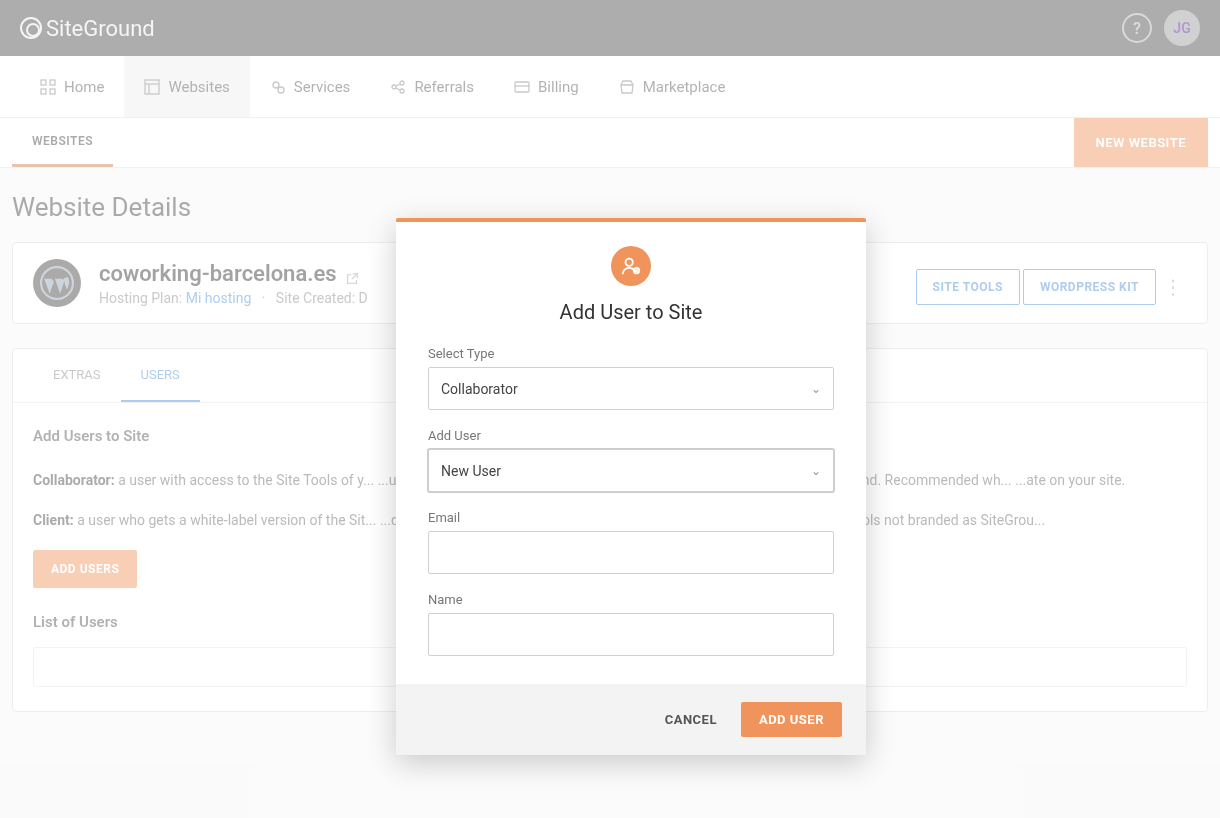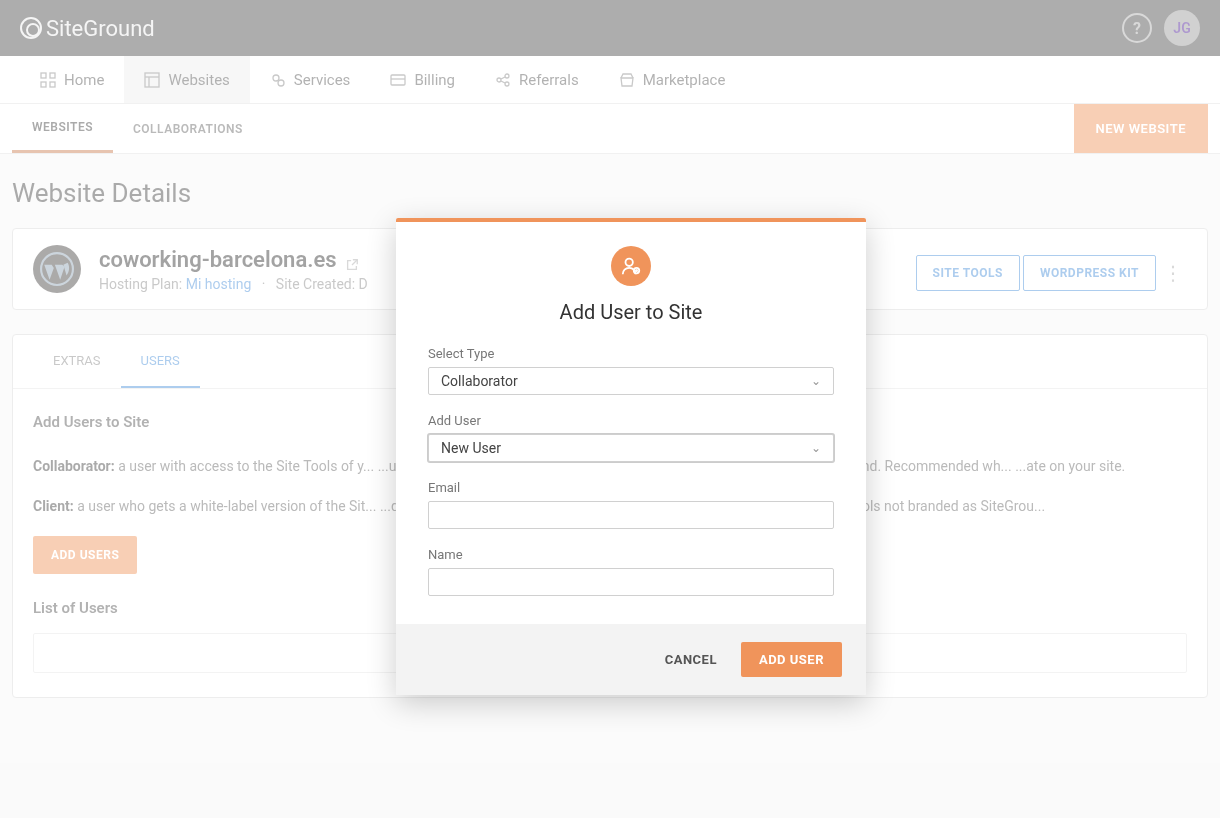--- a/index.html
+++ b/index.html
@@ -8,21 +8,21 @@
 
 .topbar { height: 56px; background: #4a4a4a; display: flex; align-items: center; justify-content: space-between; padding: 0 20px; }
 .logo { color: #e8e8e8; font-size: 22px; display: flex; align-items: center; gap: 4px; font-weight: 400; font-family: "Segoe Script", cursive; }
 .logo-swirl { width: 22px; height: 22px; border: 2px solid #e8e8e8; border-radius: 50%; position: relative; }
 .logo-swirl::after { content: ""; position: absolute; left: 4px; top: 4px; width: 10px; height: 10px; border: 2px solid #e8e8e8; border-radius: 50%; }
 .topbar-right { display: flex; align-items: center; gap: 12px; }
 .help-circle { width: 30px; height: 30px; border: 2px solid #aaa; border-radius: 50%; display: flex; align-items: center; justify-content: center; color: #aaa; font-weight: bold; cursor: pointer; }
 .avatar { width: 36px; height: 36px; background: #9a9a9a; border-radius: 50%; display: flex; align-items: center; justify-content: center; color: #4c1d95; font-weight: 600; font-size: 14px; cursor: pointer; }
 
 
-.mainnav { height: 48px; background: #fff; border-bottom: 1px solid #e1e1e1; display: flex; align-items: stretch; padding: 0 20px; gap: 0; }
+.mainnav { height: 62px; background: #fff; border-bottom: 1px solid #e1e1e1; display: flex; align-items: stretch; padding: 0 20px; gap: 0; }
 .mainnav-item { display: flex; align-items: center; gap: 8px; padding: 0 20px; color: #555; font-size: 15px; cursor: pointer; }
 .mainnav-item.active { background: #ededed; }
 .nav-icon { width: 16px; height: 16px; display: inline-flex; align-items: center; justify-content: center; color: #888; }
 
 
 .subnav { height: 50px; background: #fff; border-bottom: 1px solid #e1e1e1; display: flex; align-items: stretch; justify-content: space-between; padding: 0 12px; }
 .subnav-left { display: flex; align-items: stretch; }
 .subnav-item { display: flex; align-items: center; padding: 0 20px; color: #666; font-size: 12px; font-weight: 600; letter-spacing: 0.5px; cursor: pointer; }
 .subnav-item.active { color: #444; border-bottom: 3px solid #c97c50; }
 .new-website-btn { background: #f0945b; color: #fff; padding: 0 22px; display: flex; align-items: center; font-size: 13px; font-weight: 600; letter-spacing: 0.5px; cursor: pointer; border: none; }
@@ -57,21 +57,21 @@
 
 .overlay { position: absolute; inset: 0; background: rgba(255,255,255,0.55); display: flex; align-items: flex-start; justify-content: center; padding-left: 42px; }
 .modal { width: 470px; background: #fff; border-radius: 2px; box-shadow: 0 8px 30px rgba(0,0,0,0.2); margin-top: 218px; overflow: hidden; }
 .modal-bar { height: 4px; background: #f0945b; }
 .modal-content { padding: 24px 32px 28px; }
 .modal-icon-wrap { display: flex; justify-content: center; margin-bottom: 14px; }
 .modal-icon { width: 40px; height: 40px; background: #f0945b; border-radius: 50%; display: flex; align-items: center; justify-content: center; }
 .modal-title { text-align: center; font-size: 20px; color: #333; margin-bottom: 22px; font-weight: 400; }
 .form-group { margin-bottom: 18px; }
 .form-label { font-size: 13px; color: #777; margin-bottom: 6px; display: block; }
-.form-select, .form-input { width: 100%; height: 28px; border: 1px solid #d0d0d0; border-radius: 2px; padding: 0 12px; font-size: 14px; color: #444; background: #fff; display: flex; align-items: center; justify-content: space-between; cursor: pointer; }
+.form-select, .form-input { width: 100%; height: 43px; border: 1px solid #d0d0d0; border-radius: 2px; padding: 0 12px; font-size: 14px; color: #444; background: #fff; display: flex; align-items: center; justify-content: space-between; cursor: pointer; }
 .form-select.highlighted { box-shadow: 0 0 0 1px #ccc; }
 .chev { color: #999; font-size: 12px; }
 .form-input { cursor: text; }
 input.form-input { outline: none; }
 .modal-footer { background: #f3f3f3; padding: 18px 24px; display: flex; justify-content: flex-end; gap: 10px; align-items: center; }
 .footer-cancel { background: transparent; border: none; color: #555; font-size: 13px; font-weight: 700; letter-spacing: 0.5px; padding: 10px 14px; cursor: pointer; }
 .footer-primary { background: #f0945b; color: #fff; border: none; padding: 10px 18px; font-size: 13px; font-weight: 700; letter-spacing: 0.5px; border-radius: 2px; cursor: pointer; }
 </style>
 </head>
 <body>
@@ -118,56 +118,53 @@
         <svg width="16" height="16" viewBox="0 0 16 16" fill="none" stroke="currentColor" stroke-width="1.3">
           <circle cx="6" cy="6" r="3"></circle>
           <circle cx="11" cy="11" r="3"></circle>
         </svg>
       </span>
     <span>Services</span>
   </div>
   <div class="mainnav-item">
     <span class="nav-icon">
         <svg width="16" height="16" viewBox="0 0 16 16" fill="none" stroke="currentColor" stroke-width="1.3">
-          <rect x="1" y="3" width="14" height="10" rx="1"></rect>
-          <line x1="1" y1="7" x2="15" y2="7"></line>
-        </svg>
-      </span>
-    <span>Billing</span>
-  </div>
-  <div class="mainnav-item">
-    <span class="nav-icon">
-        <svg width="16" height="16" viewBox="0 0 16 16" fill="none" stroke="currentColor" stroke-width="1.3">
           <circle cx="4" cy="8" r="2"></circle>
           <circle cx="12" cy="4" r="2"></circle>
           <circle cx="12" cy="12" r="2"></circle>
           <line x1="6" y1="7" x2="10" y2="5"></line>
           <line x1="6" y1="9" x2="10" y2="11"></line>
         </svg>
       </span>
     <span>Referrals</span>
   </div>
   <div class="mainnav-item">
     <span class="nav-icon">
         <svg width="16" height="16" viewBox="0 0 16 16" fill="none" stroke="currentColor" stroke-width="1.3">
+          <rect x="1" y="3" width="14" height="10" rx="1"></rect>
+          <line x1="1" y1="7" x2="15" y2="7"></line>
+        </svg>
+      </span>
+    <span>Billing</span>
+  </div>
+  <div class="mainnav-item">
+    <span class="nav-icon">
+        <svg width="16" height="16" viewBox="0 0 16 16" fill="none" stroke="currentColor" stroke-width="1.3">
           <path d="M2 6h12l-1 8H3z"></path>
           <path d="M2 6l2-4h8l2 4"></path>
         </svg>
       </span>
     <span>Marketplace</span>
   </div>
 </div>
 
 <div class="subnav">
   <div class="subnav-left">
     <div class="subnav-item active">
         <span>WEBSITES</span>
-      </div>
-    <div class="subnav-item">
-        <span>COLLABORATIONS</span>
       </div>
   </div>
   <button class="new-website-btn">
       <span>NEW WEBSITE</span>
     </button>
 </div>
 
 <div class="page">
   <h1 class="page-title">Website Details</h1>
 

